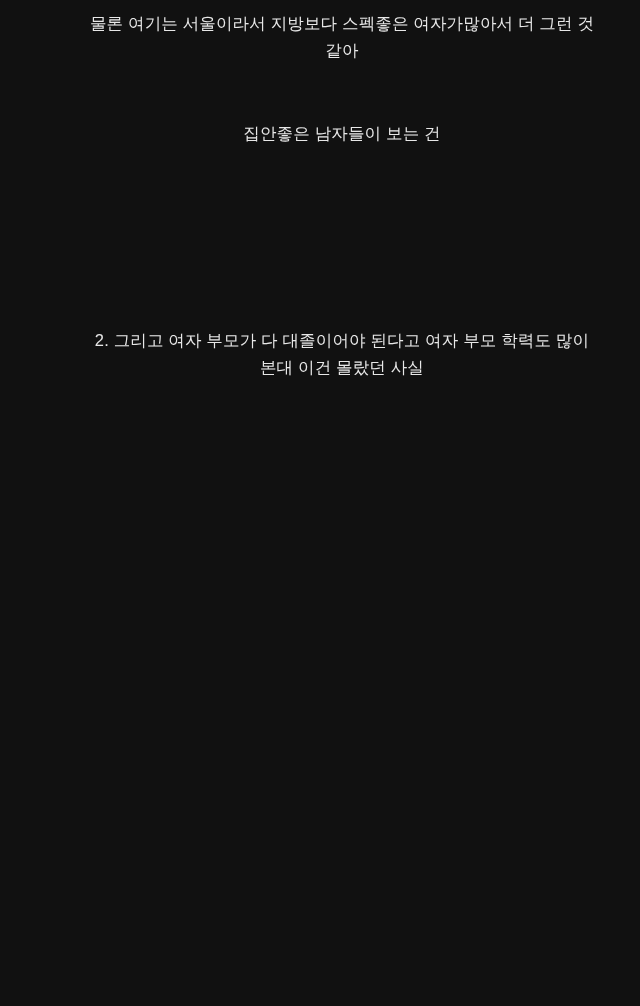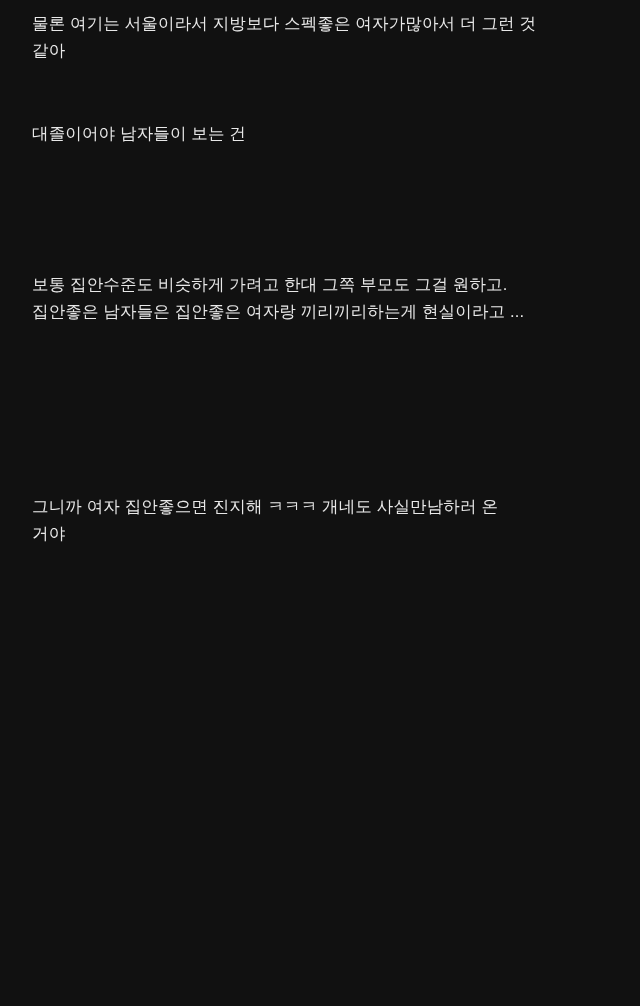--- a/index.html
+++ b/index.html
@@ -12,21 +12,22 @@
     height: 1006px;
     overflow: hidden;
     font-family: "Liberation Sans", sans-serif;
   }
   .page {
     position: relative;
     width: 640px;
     height: 1006px;
     background: #111111;
     box-sizing: border-box;
-    padding: 10px 30px 0 32px;
+    padding: 10px 30px 0 74px;
+    text-align: center;
   }
   .para {
     margin: 0;
     padding: 0;
     color: #e8e8e8;
     font-size: 16.5px;
     line-height: 1.64;
     letter-spacing: 0.15px;
     white-space: pre-wrap;
     word-break: break-word;
@@ -37,34 +38,32 @@
 </head>
 <body>
 
 <div class="page">
 
   <p class="para">물론 여기는 서울이라서 지방보다 스펙좋은 여자가많아서 더 그런 것
 같아</p>
 
   <div class="gap-lg"></div>
 
-  <p class="para">대졸이어야 남자들이 보는 건</p>
+  <p class="para">집안좋은 남자들이 보는 건</p>
 
   <div class="gap-xl"></div>
 
 
   <div class="gap-xl"></div>
 
-  <p class="para">보통 집안수준도 비슷하게 가려고 한대 그쪽 부모도 그걸 원하고.
-집안좋은 남자들은 집안좋은 여자랑 끼리끼리하는게 현실이라고 ...</p>
+
+  <div class="gap-lg"></div>
+
+  <p class="para">2. 그리고 여자 부모가 다 대졸이어야 된다고 여자 부모 학력도 많이
+본대 이건 몰랐던 사실</p>
 
   <div class="gap-lg"></div>
 
 
   <div class="gap-lg"></div>
 
 
-  <div class="gap-lg"></div>
-
-  <p class="para">그니까 여자 집안좋으면 진지해 ㅋㅋㅋ 개네도 사실만남하러 온
-거야</p>
-
 </div>
 
 </body></html>

